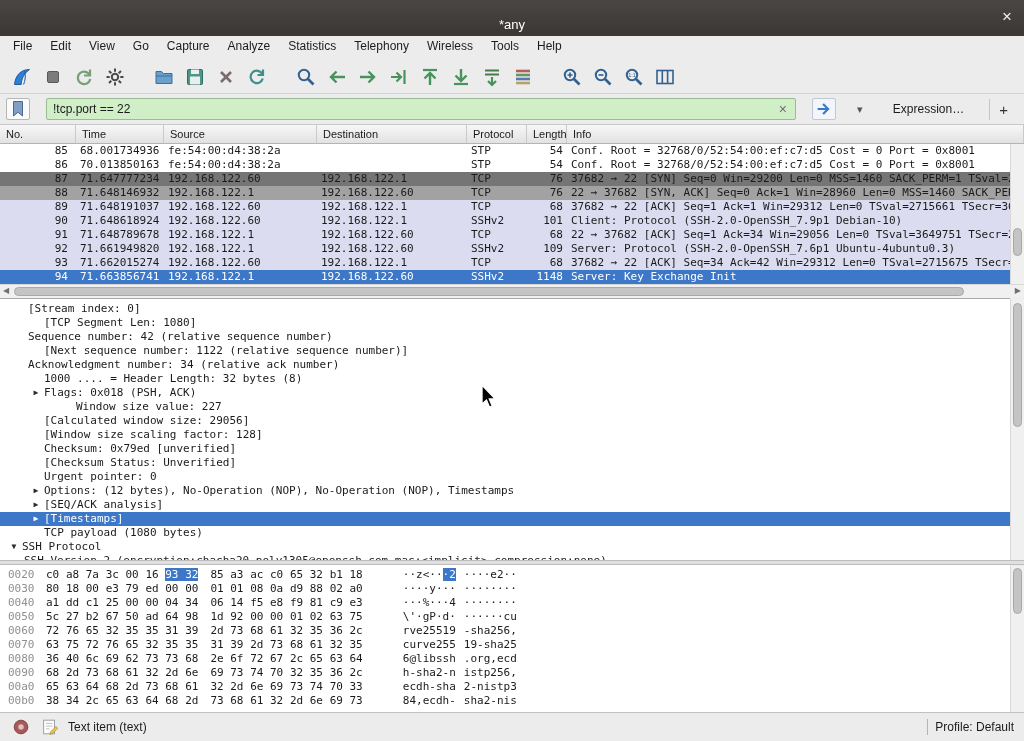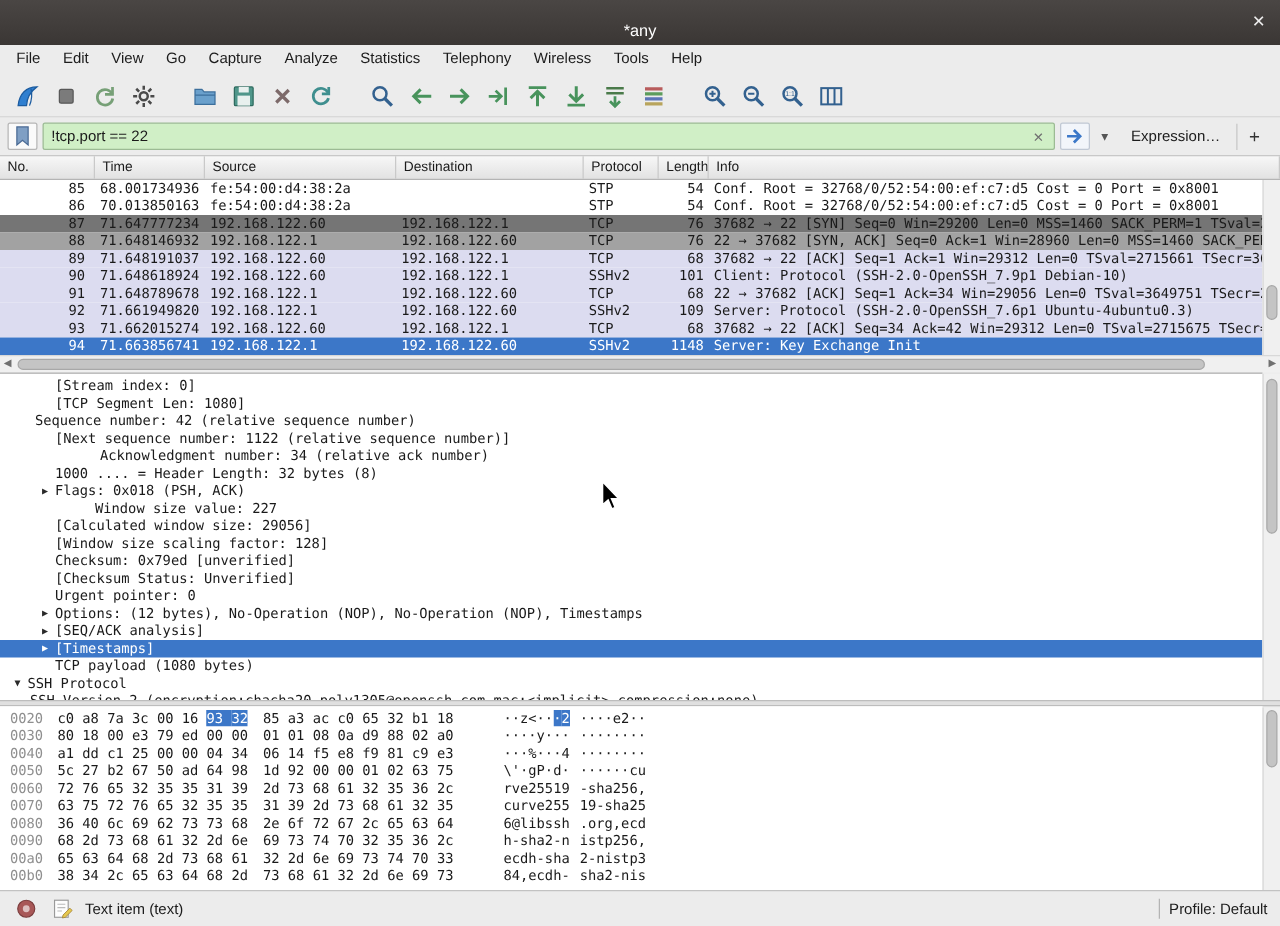--- a/index.html
+++ b/index.html
@@ -17,21 +17,21 @@
   
   .menubar { position:absolute; top:36px; left:0; right:0; height:24px; display:flex; align-items:flex-start; padding-left:4px; background:#ececec; }
   .menu-item { padding:3px 9px; font-size:12px; color:#1c1c1c; }
 
   
   .toolbar { position:absolute; top:60px; left:0; right:0; height:34px; display:flex; align-items:center; padding-left:6px; border-bottom:1px solid #d2d2d2; background:#ececec; }
   .tb-group { display:flex; margin-right:18px; }
   .tb-btn { width:31px; height:28px; display:flex; align-items:center; justify-content:center; border-radius:3px; }
 
   
-  .filterbar { position:absolute; top:94px; left:0; right:0; height:30px; display:flex; align-items:center; padding:0 6px; gap:4px; background:#ececec; }
+  .filterbar { position:absolute; top:94px; left:0; right:0; height:30px; display:flex; align-items:center; padding:0 6px; gap:16px; background:#ececec; }
   .bookmark-btn { width:24px; height:22px; border:1px solid #b6b6b6; border-radius:2px; background:#fafafa; display:flex; align-items:center; justify-content:center; flex:none; }
   .filter-input { flex:1; height:22px; background:var(--filter-bg,#d0efc6); border:1px solid #9cbb94; border-radius:2px; display:flex; align-items:center; padding:0 6px; font-size:12px; }
   .filter-text { white-space:pre; }
   .filter-clear { margin-left:auto; color:#707070; font-size:14px; padding:0 2px; }
   .apply-btn { width:24px; height:22px; display:flex; align-items:center; justify-content:center; border:1px solid #c0c8d4; border-radius:2px; background:#f2f5fa; flex:none; }
   .dropdown-btn { width:16px; text-align:center; color:#555; font-size:11px; flex:none; }
   .expression-label { padding:0 9px; color:#1c1c1c; flex:none; }
   .plus-btn { padding:2px 10px 2px 9px; border-left:1px solid #c6c6c6; font-size:15px; color:#333; flex:none; }
 
   
@@ -380,37 +380,37 @@
   </div>
 
   <div class="scrollbar-h" style="top:284px; left:0; right:0; height:14px;">
     <span class="scroll-arrow left">◀</span>
     <div class="scroll-thumb-h" style="left:14px; right:60px;"></div>
     <span class="scroll-arrow right">▶</span>
   </div>
 
   <div class="details">
     <div id="details-lines">
-        <div class="dt-line" style="padding-left: 28px;">
+        <div class="dt-line" style="padding-left: 28px; flex-direction: column;">
           <span class="dt-arrow"></span>
           <span>[Stream index: 0]</span>
         </div>
         <div class="dt-line" style="padding-left: 28px;">
           <span class="dt-arrow"></span>
           <span>[TCP Segment Len: 1080]</span>
         </div>
         <div class="dt-line" style="padding-left: 28px; flex-direction: column;">
           <span class="dt-arrow"></span>
           <span>Sequence number: 42    (relative sequence number)</span>
         </div>
         <div class="dt-line" style="padding-left: 28px;">
           <span class="dt-arrow"></span>
           <span>[Next sequence number: 1122    (relative sequence number)]</span>
         </div>
-        <div class="dt-line" style="padding-left: 36px; gap: 28px;">
+        <div class="dt-line" style="padding-left: 12px;">
           <span class="dt-arrow"></span>
           <span>Acknowledgment number: 34    (relative ack number)</span>
         </div>
         <div class="dt-line" style="padding-left: 28px;">
           <span class="dt-arrow"></span>
           <span>1000 .... = Header Length: 32 bytes (8)</span>
         </div>
         <div class="dt-line" style="padding-left: 28px;">
           <span class="dt-arrow">▶</span>
           <span>Flags: 0x018 (PSH, ACK)</span>

